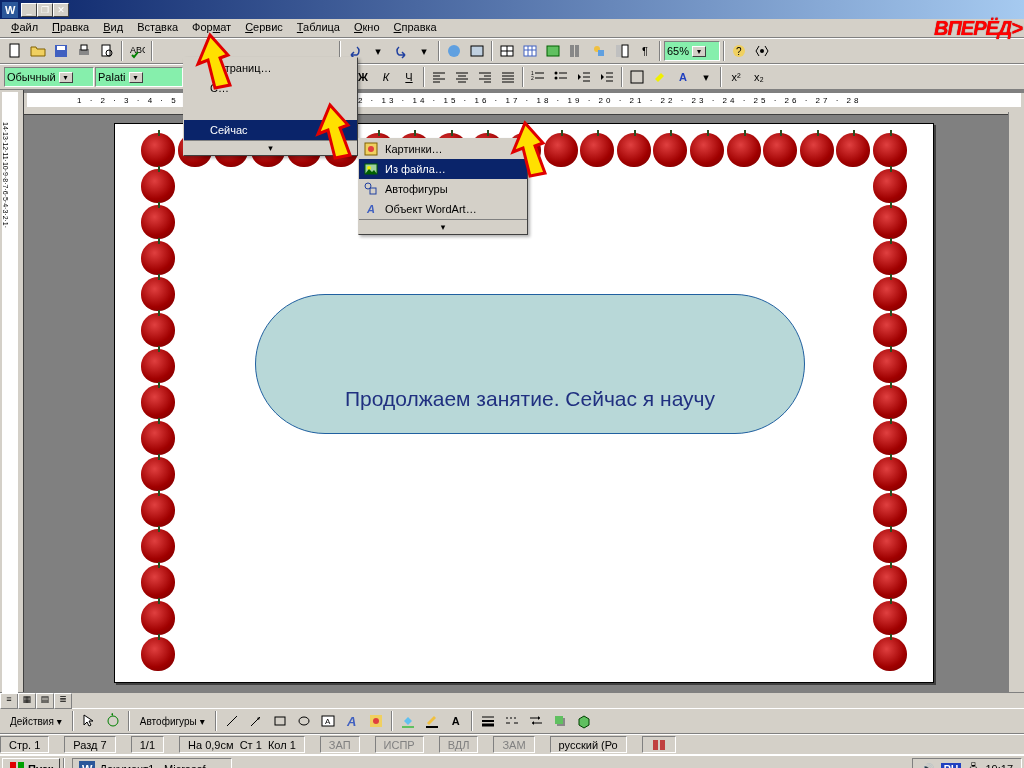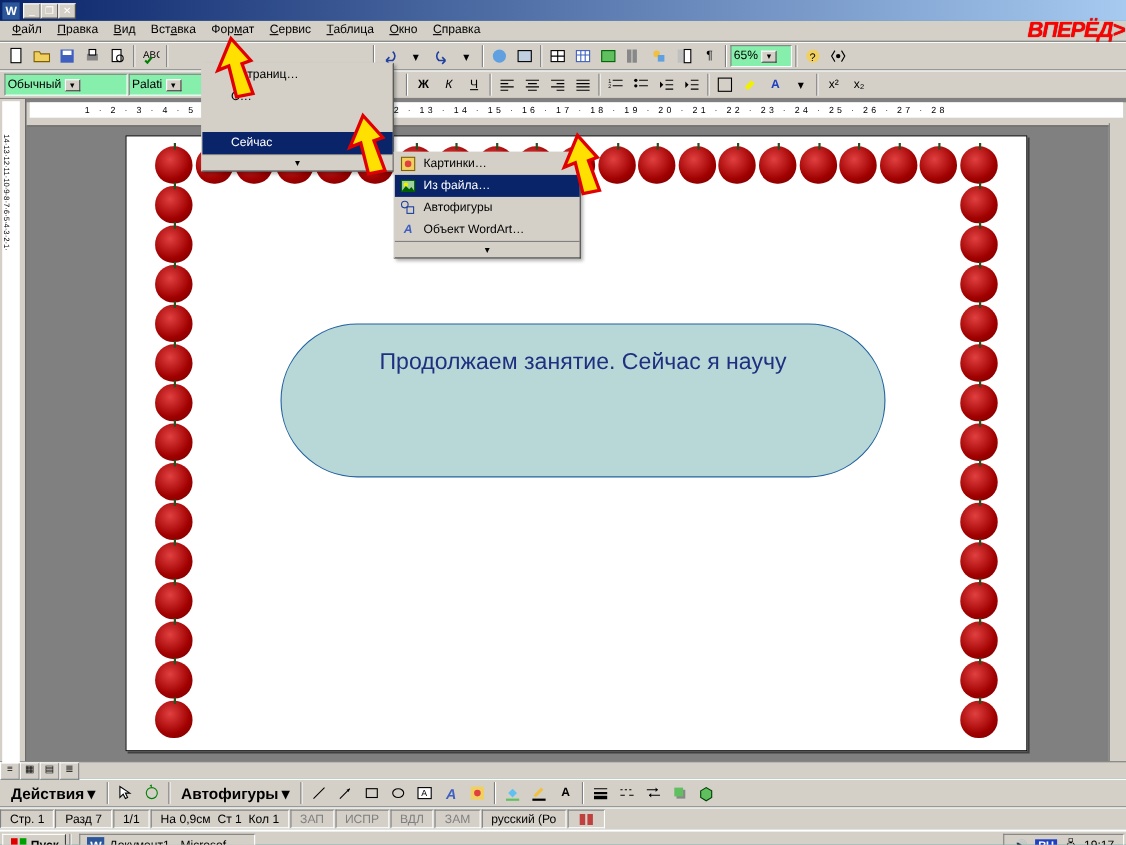--- a/index.html
+++ b/index.html
@@ -26,38 +26,38 @@
 .vruler { width: 24px; background: #d4d0c8; border-right: 1px solid #404040; position: relative; font-size: 8px; writing-mode: vertical-lr; }
 .hruler { height: 22px; background: #d4d0c8; border-bottom: 1px solid #404040; position: relative; font-size: 8px; }
 .ruler-inner { background: white; margin: 3px; height: 14px; position: relative; overflow: hidden; white-space: nowrap; font-size: 8px; display: flex; align-items: center; padding-left: 50px; letter-spacing: 3px; color: #000; }
 .docarea { flex: 1; background: #808080; overflow: hidden; position: relative; }
 .page { background: white; margin: 8px auto 0; width: 820px; height: 560px; border: 1px solid #000; box-shadow: 2px 2px 0 #404040; position: relative; overflow: hidden; }
 
 .border-apples { position: absolute; }
 .apple { width: 34px; height: 34px; background: radial-gradient(circle at 40% 35%, #e04040, #a00000 60%, #700000); border-radius: 50% 50% 48% 48%; position: relative; display: inline-block; margin: 1px; }
 .apple::before { content: ''; position: absolute; top: -3px; left: 50%; width: 2px; height: 6px; background: #2a5020; }
 
-.callout { position: absolute; left: 140px; top: 170px; width: 550px; height: 140px; background: #b8d8d8; border: 1.5px solid #2060a0; border-radius: 70px; display: flex; align-items: flex-start; justify-content: center; padding: 20px 40px; text-align: center; }
+.callout { position: absolute; left: 140px; top: 170px; width: 550px; height: 140px; background: #b8d8d8; border: 1.5px solid #2060a0; border-radius: 70px; display: flex; align-items: flex-end; justify-content: center; padding: 20px 40px; text-align: center; }
 .callout-text { font-size: 21px; color: #203080; font-family: Arial; line-height: 1.35; }
 
 .dropdown { position: absolute; background: #d4d0c8; border: 1px solid; border-color: #d4d0c8 #404040 #404040 #d4d0c8; box-shadow: 2px 2px 3px rgba(0,0,0,0.3); z-index: 100; }
 .dd-item { height: 20px; display: flex; align-items: center; padding: 0 20px 0 4px; cursor: pointer; font-size: 11px; gap: 6px; }
 .dd-item.sel { background: #0a246a; color: white; }
 .dd-item .sm { margin-left: auto; font-size: 9px; }
 .dd-expand { text-align: center; font-size: 9px; padding: 2px; border-top: 1px solid #808080; }
 .dd-icon { width: 16px; height: 16px; display: inline-flex; align-items: center; justify-content: center; font-size: 11px; }
 
 .arrow-cursor { position: absolute; z-index: 200; }
 
 .statusbar { background: #d4d0c8; height: 20px; display: flex; align-items: center; border-top: 1px solid #fff; font-size: 11px; }
-.sb-cell { border: 1px solid; border-color: #808080 #fff #fff #808080; height: 17px; padding: 0 8px; display: flex; align-items: center; margin-right: 1px; }
+.sb-cell { border: 1px solid; border-color: #808080 #fff #fff #808080; height: 17px; padding: 0 8px; display: flex; align-items: center; margin-right: 15px; }
 .sb-cell.dim { color: #808080; }
 
 .drawbar { background: #d4d0c8; height: 26px; display: flex; align-items: center; padding: 1px 4px; border-top: 1px solid #fff; border-bottom: 1px solid #808080; gap: 2px; }
-.drawbtn { padding: 2px 6px; cursor: pointer; font-size: 14px; display: flex; align-items: center; gap: 3px; font-weight: bold; }
+.drawbtn { padding: 2px 6px; cursor: pointer; font-size: 10px; display: flex; align-items: center; gap: 3px; }
 
 .taskbar { background: #d4d0c8; height: 28px; display: flex; align-items: center; border-top: 2px solid #fff; padding: 2px; }
 .start { background: #d4d0c8; border: 1px solid; border-color: #fff #404040 #404040 #fff; height: 22px; padding: 0 6px; display: flex; align-items: center; gap: 3px; font-weight: bold; cursor: pointer; }
 .taskbtn { background: #d4d0c8; border: 1px solid; border-color: #808080 #fff #fff #808080; height: 22px; padding: 0 6px; display: flex; align-items: center; gap: 4px; margin-left: 4px; cursor: pointer; width: 160px; }
 .tray { margin-left: auto; border: 1px solid; border-color: #808080 #fff #fff #808080; height: 22px; padding: 0 8px; display: flex; align-items: center; gap: 6px; }
 
 .scroll-v { position: absolute; right: 0; top: 22px; bottom: 0; width: 16px; background: #d4d0c8; border-left: 1px solid #808080; }
 .scroll-h { height: 16px; background: #d4d0c8; border-top: 1px solid #808080; display: flex; }
 .viewbtns { display: flex; }
 .viewbtn { width: 18px; height: 16px; border: 1px solid; border-color: #fff #808080 #808080 #fff; font-size: 9px; text-align: center; cursor: pointer; }
@@ -210,21 +210,21 @@
     </div>
   <div class="tbtn">
       <svg class="ico" viewBox="0 0 16 16">
         <path d="M5 3l-3 5 3 5M11 3l3 5-3 5" stroke="#000" fill="none"></path>
         <circle cx="8" cy="8" r="2" fill="#000"></circle>
       </svg>
     </div>
 </div>
 
 <div class="toolbar">
-  <div class="combo" style="width:112px">
+  <div class="combo" style="width:90px">
       <span>Обычный</span>
       <span class="dd">▾</span>
     </div>
   <div class="combo" style="width:88px">
       <span>Palati</span>
       <span class="dd">▾</span>
     </div>
   <div style="width:160px"></div>
   <div class="tsep"></div>
   <div class="tbtn">

